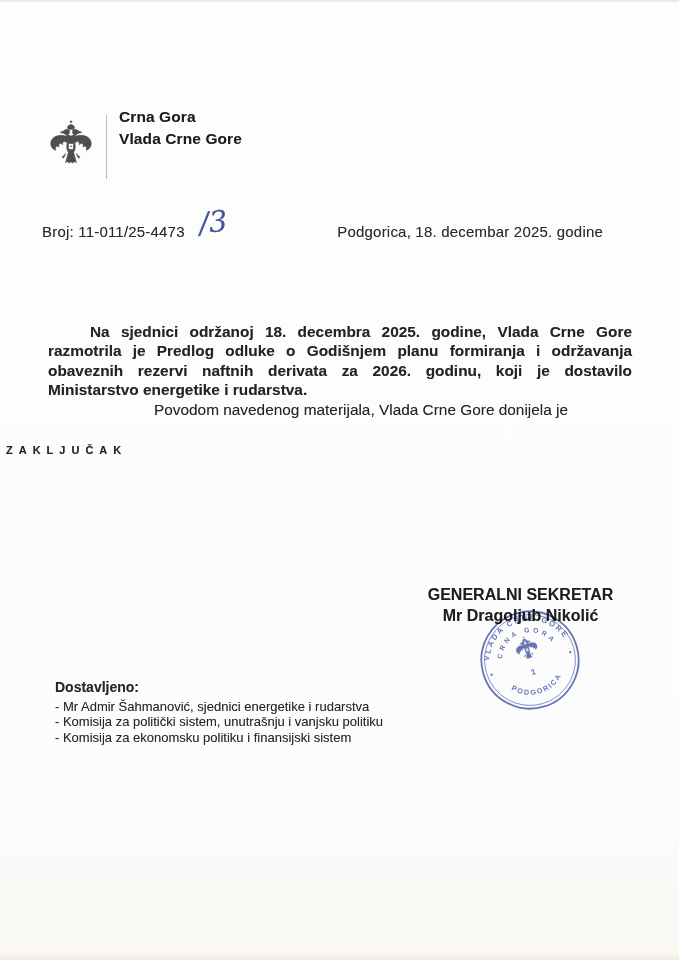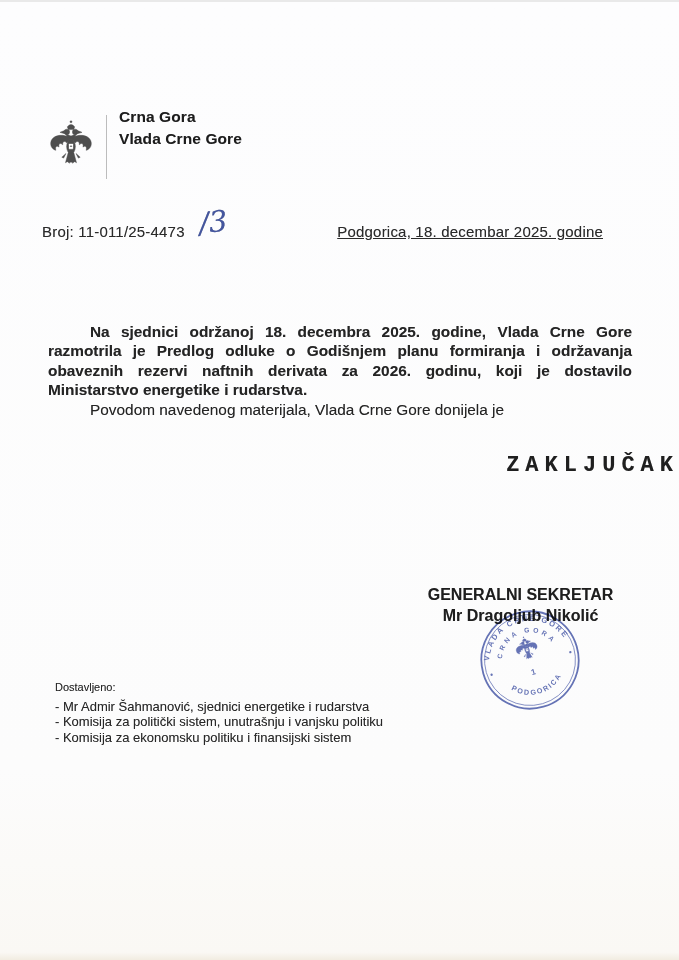--- a/index.html
+++ b/index.html
@@ -21,46 +21,46 @@
   .lh-divider{width:1px;height:64px;background:#9a9a9a;opacity:.65;margin:9px 0 0 12px;}
   .lh-text{margin-left:12px;font-weight:bold;font-size:15.5px;line-height:22.4px;color:#1c1c1c;letter-spacing:.1px;}
   
   .refline{position:absolute;left:42px;right:76px;top:221px;font-size:15px;color:#2a2a2a;}
   .ref-number{letter-spacing:.2px;}
   .handwritten{
     position:absolute;left:157px;top:-18px;
     font-family:"DejaVu Serif",serif;font-style:italic;
     font-size:29px;color:#44569f;transform:rotate(-5deg);
   }
-  .dateline{position:absolute;right:0;top:0;letter-spacing:.2px;text-decoration:underline;}
+  .dateline{position:absolute;right:0;top:0;letter-spacing:.2px;}
   
   .bodyblock{position:absolute;left:48px;width:584px;font-size:15.4px;line-height:19.4px;color:#242424;}
-  .bodyblock p{margin:0;text-indent:42px;}
+  .bodyblock p{margin:0;text-indent:42px;text-align:center;}
   .bodyblock p.just{text-align:justify;font-weight:bold;}
   #para-group-1{top:320px;}
   #para-group-2{top:477px;}
   .conclusion{
     position:absolute;left:0;top:433px;width:679px;
-    text-align:right;font-size:22px;font-weight:bold;
-    letter-spacing:6px;color:#1f1f1f;text-indent:6px;font-family:Liberation Mono, monospace;
+    text-align:left;font-size:11px;font-weight:bold;
+    letter-spacing:6px;color:#1f1f1f;text-indent:6px;
   }
   
   .signature{
     position:absolute;left:368px;top:582px;width:305px;
     text-align:center;font-weight:bold;font-size:16px;line-height:21px;color:#1e1e1e;
   }
   
   .stamp{
     position:absolute;left:476px;top:604px;width:108px;height:108px;
     opacity:.8;mix-blend-mode:multiply;
     transform:rotate(-16deg);
   }
   
   .distribution{position:absolute;left:55px;top:678px;font-size:13px;line-height:15.5px;color:#272727;}
-  .dist-title{font-weight:normal;font-size:11px;margin-bottom:3px;}
+  .dist-title{font-weight:bold;font-size:14px;margin-bottom:3px;}
   
   .scan-text{text-shadow:0 0 .5px rgba(40,40,40,.35);}
 </style>
 </head>
 <body>
 
 <svg width="0" height="0" style="position:absolute">
   <defs>
     <g id="eagle-shape">
 

